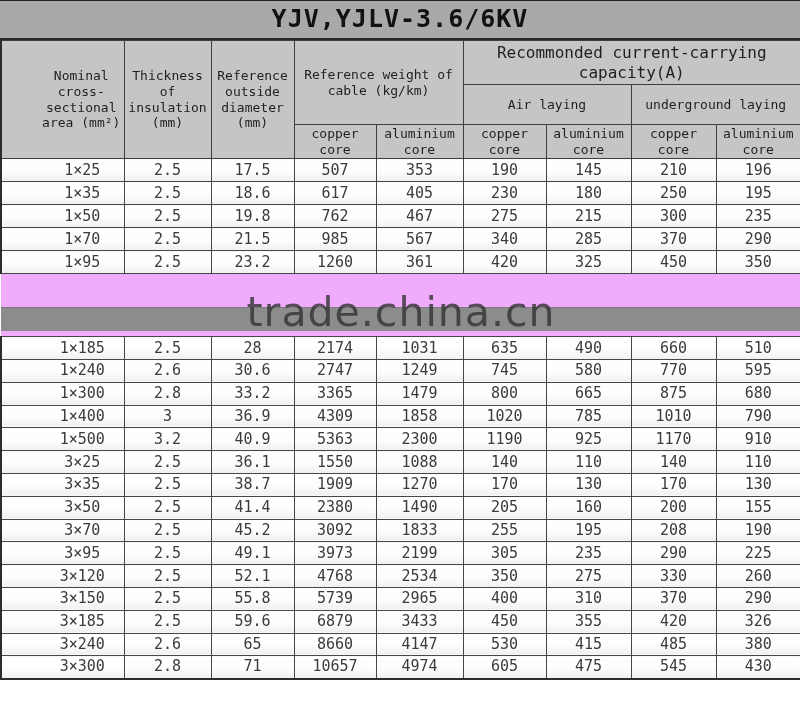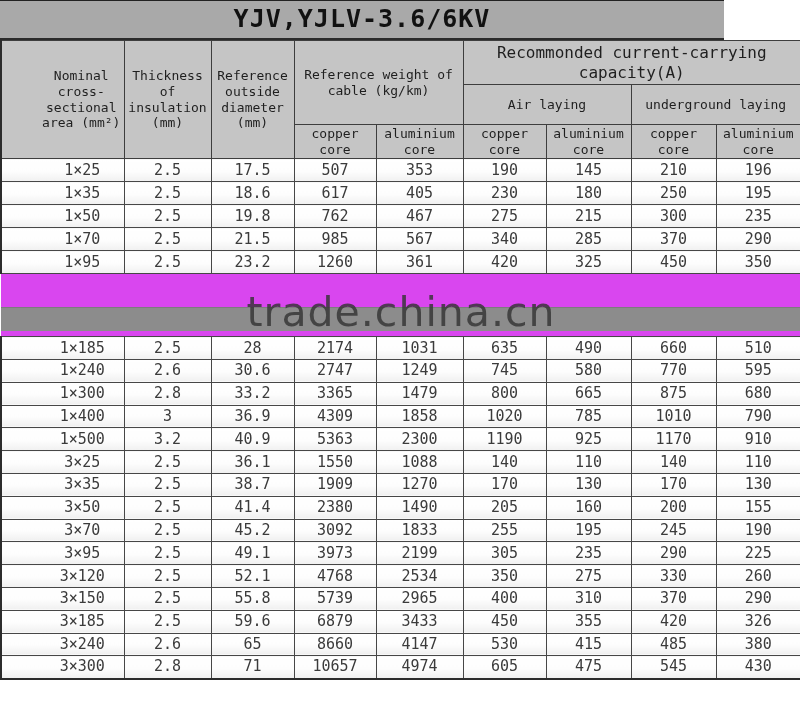--- a/index.html
+++ b/index.html
@@ -11,21 +11,21 @@
   .title-bar {
     width: 800px; height: 38px;
     background: var(--title-bg, #2f9c63);
     color: #0e0e0e;
     font: bold 26px/38px "DejaVu Sans Mono", monospace;
     text-align: center;
     letter-spacing: 2px;
     border-bottom: 1px solid #1d5c3b;
   }
   .subtitle-bar {
-    width: 724px; height: 40px;
+    width: 800px; height: 40px;
     background: var(--subtitle-bg, #a9a9a9);
     color: #111;
     font: bold 25px/36px "DejaVu Sans Mono", monospace;
     text-align: center;
     letter-spacing: 1px;
     border-top: 1px solid #222;
     border-bottom: 2px solid #2b2b2b;
   }
 
   table.spec {
@@ -59,21 +59,21 @@
   tbody.rows-top tr { height: 23px; }
   tbody.rows-bottom tr { height: 22.8px; }
 
   .edge-l { border-left-width: 2px !important; border-left-color: #2c2c2c !important; padding-left: 39px; }
   .edge-r { border-right-width: 2px !important; border-right-color: #2c2c2c !important; }
   tbody.rows-bottom tr:last-child td { border-bottom-width: 2px; border-bottom-color: #2c2c2c; }
 
   tr.wm-row { height: 63px; }
   tr.wm-row td {
     border: none;
-    background: #d946ef;
+    background: #f0abfc;
     position: relative;
     overflow: visible;
   }
   .wm-band {
     position: absolute;
     left: 0; right: 0;
     top: 33px;
     height: 24px;
     background: var(--band-bg, #8c8c8c);
     border-top: 1px solid #7c7c7c;
@@ -287,21 +287,21 @@
           <td class="edge-r">155</td>
         </tr>
         <tr>
           <td class="edge-l">3×70</td>
           <td>2.5</td>
           <td>45.2</td>
           <td>3092</td>
           <td>1833</td>
           <td>255</td>
           <td>195</td>
-          <td>245</td>
+          <td>208</td>
           <td class="edge-r">190</td>
         </tr>
         <tr>
           <td class="edge-l">3×95</td>
           <td>2.5</td>
           <td>49.1</td>
           <td>3973</td>
           <td>2199</td>
           <td>305</td>
           <td>235</td>

